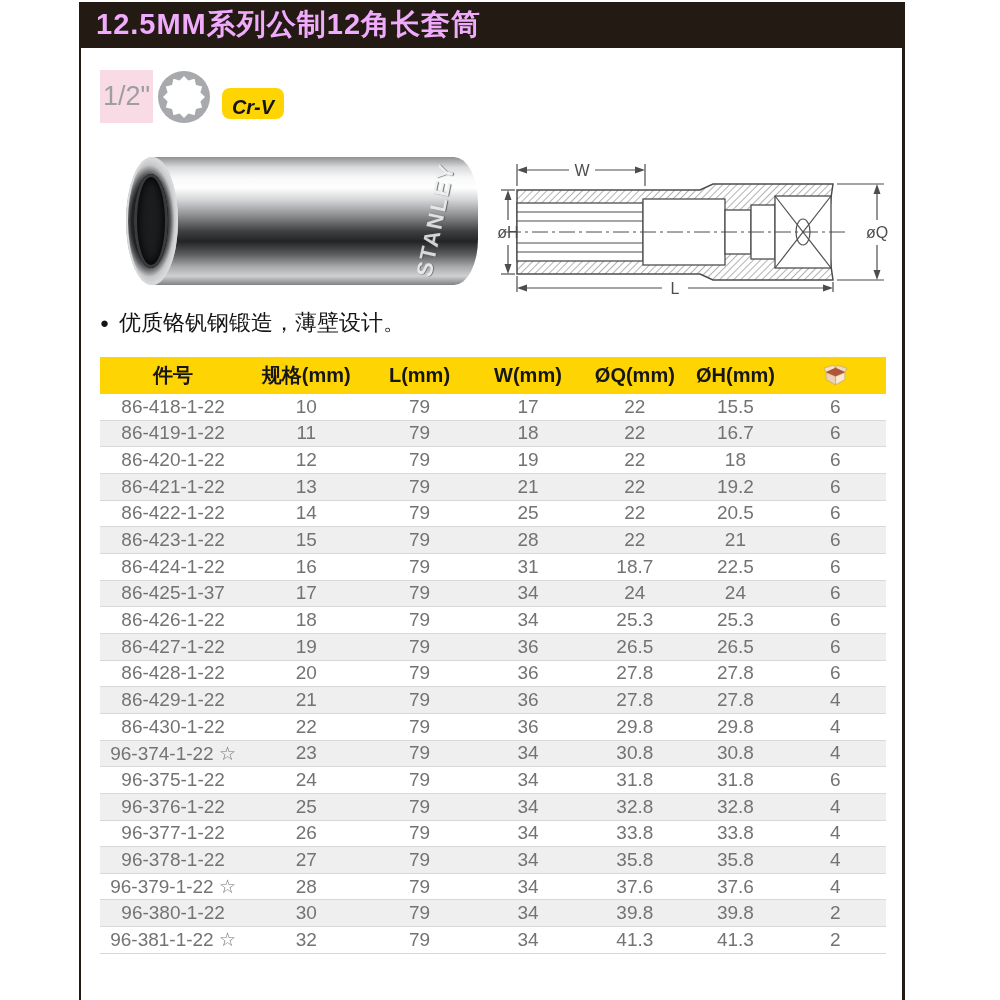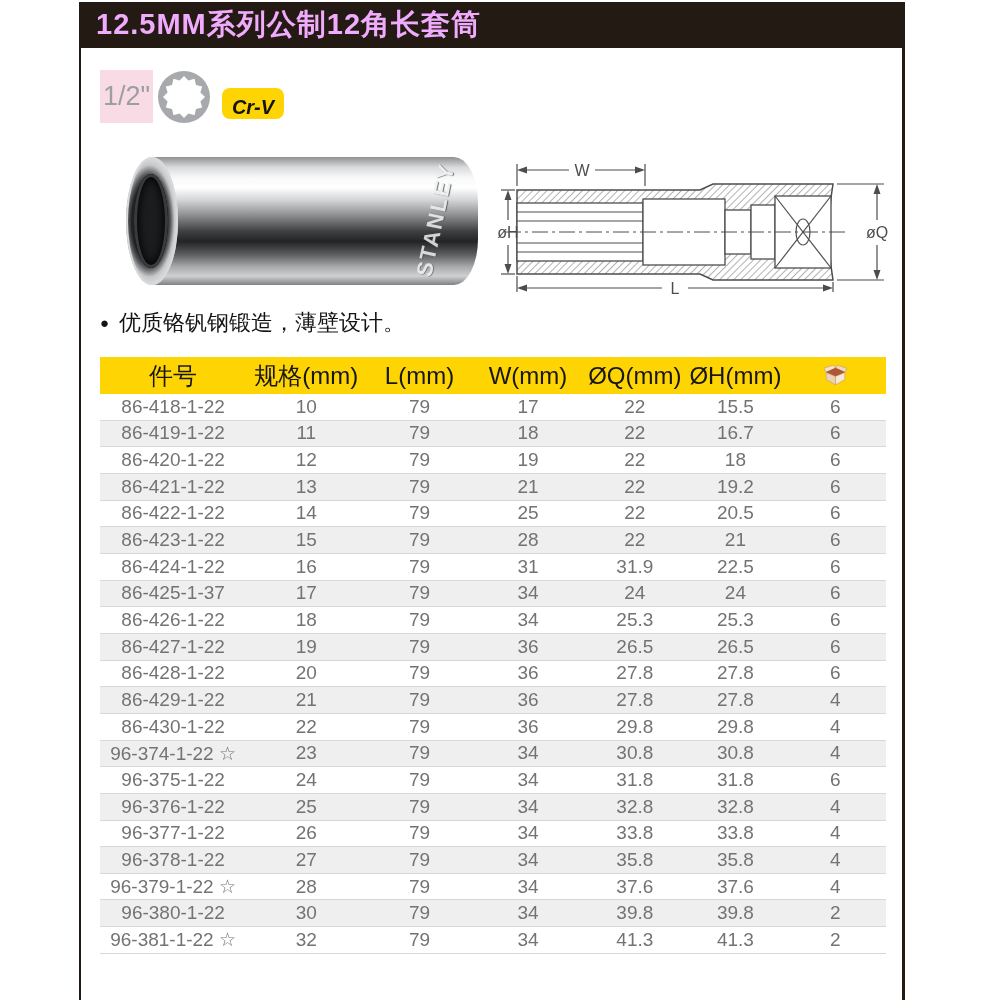--- a/index.html
+++ b/index.html
@@ -40,21 +40,21 @@
 
   .diagram { position:absolute; left:495px; top:150px; width:395px; height:146px; }
 
   .bullet-line { position:absolute; left:100px; top:308px; display:flex; align-items:center; gap:10px;
                  font-size:22px; color:#141414; }
   .bullet-dot { font-size:15px; line-height:22px; }
 
   .spec-table { position:absolute; left:100px; top:357px; width:786px; }
   .t-header { display:grid; grid-template-columns:18.6% 15.3% 13.5% 14.1% 13.1% 12.5% 12.9%;
               height:37px; background:var(--accent-yellow,#ffd403); align-items:center;
-              font-size:24px; font-weight:normal; color:#161616; }
+              font-size:20px; font-weight:bold; color:#161616; }
   .t-header > div { text-align:center; }
   .t-body .t-row { display:grid; grid-template-columns:18.6% 15.3% 13.5% 14.1% 13.1% 12.5% 12.9%;
            height:26.67px; align-items:center; font-size:19px; color:#737373;
            border-bottom:1px solid #d8d8d9; background:#fff; }
   .t-body .t-row:nth-child(even) { background:var(--row-alt,#efeff0); }
   .t-row > span { text-align:center; white-space:nowrap; }
   .pack-icon-wrap { display:flex; justify-content:center; align-items:center; }
 
   .footnote { position:absolute; left:100px; top:957px; font-size:21px; color:#1e1e1e; }
 
@@ -227,21 +227,21 @@
     <span>28</span>
     <span>22</span>
     <span>21</span>
     <span>6</span>
   </div>
         <div class="t-row">
     <span>86-424-1-22</span>
     <span>16</span>
     <span>79</span>
     <span>31</span>
-    <span>31.9</span>
+    <span>18.7</span>
     <span>22.5</span>
     <span>6</span>
   </div>
         <div class="t-row">
     <span>86-425-1-37</span>
     <span>17</span>
     <span>79</span>
     <span>34</span>
     <span>24</span>
     <span>24</span>

